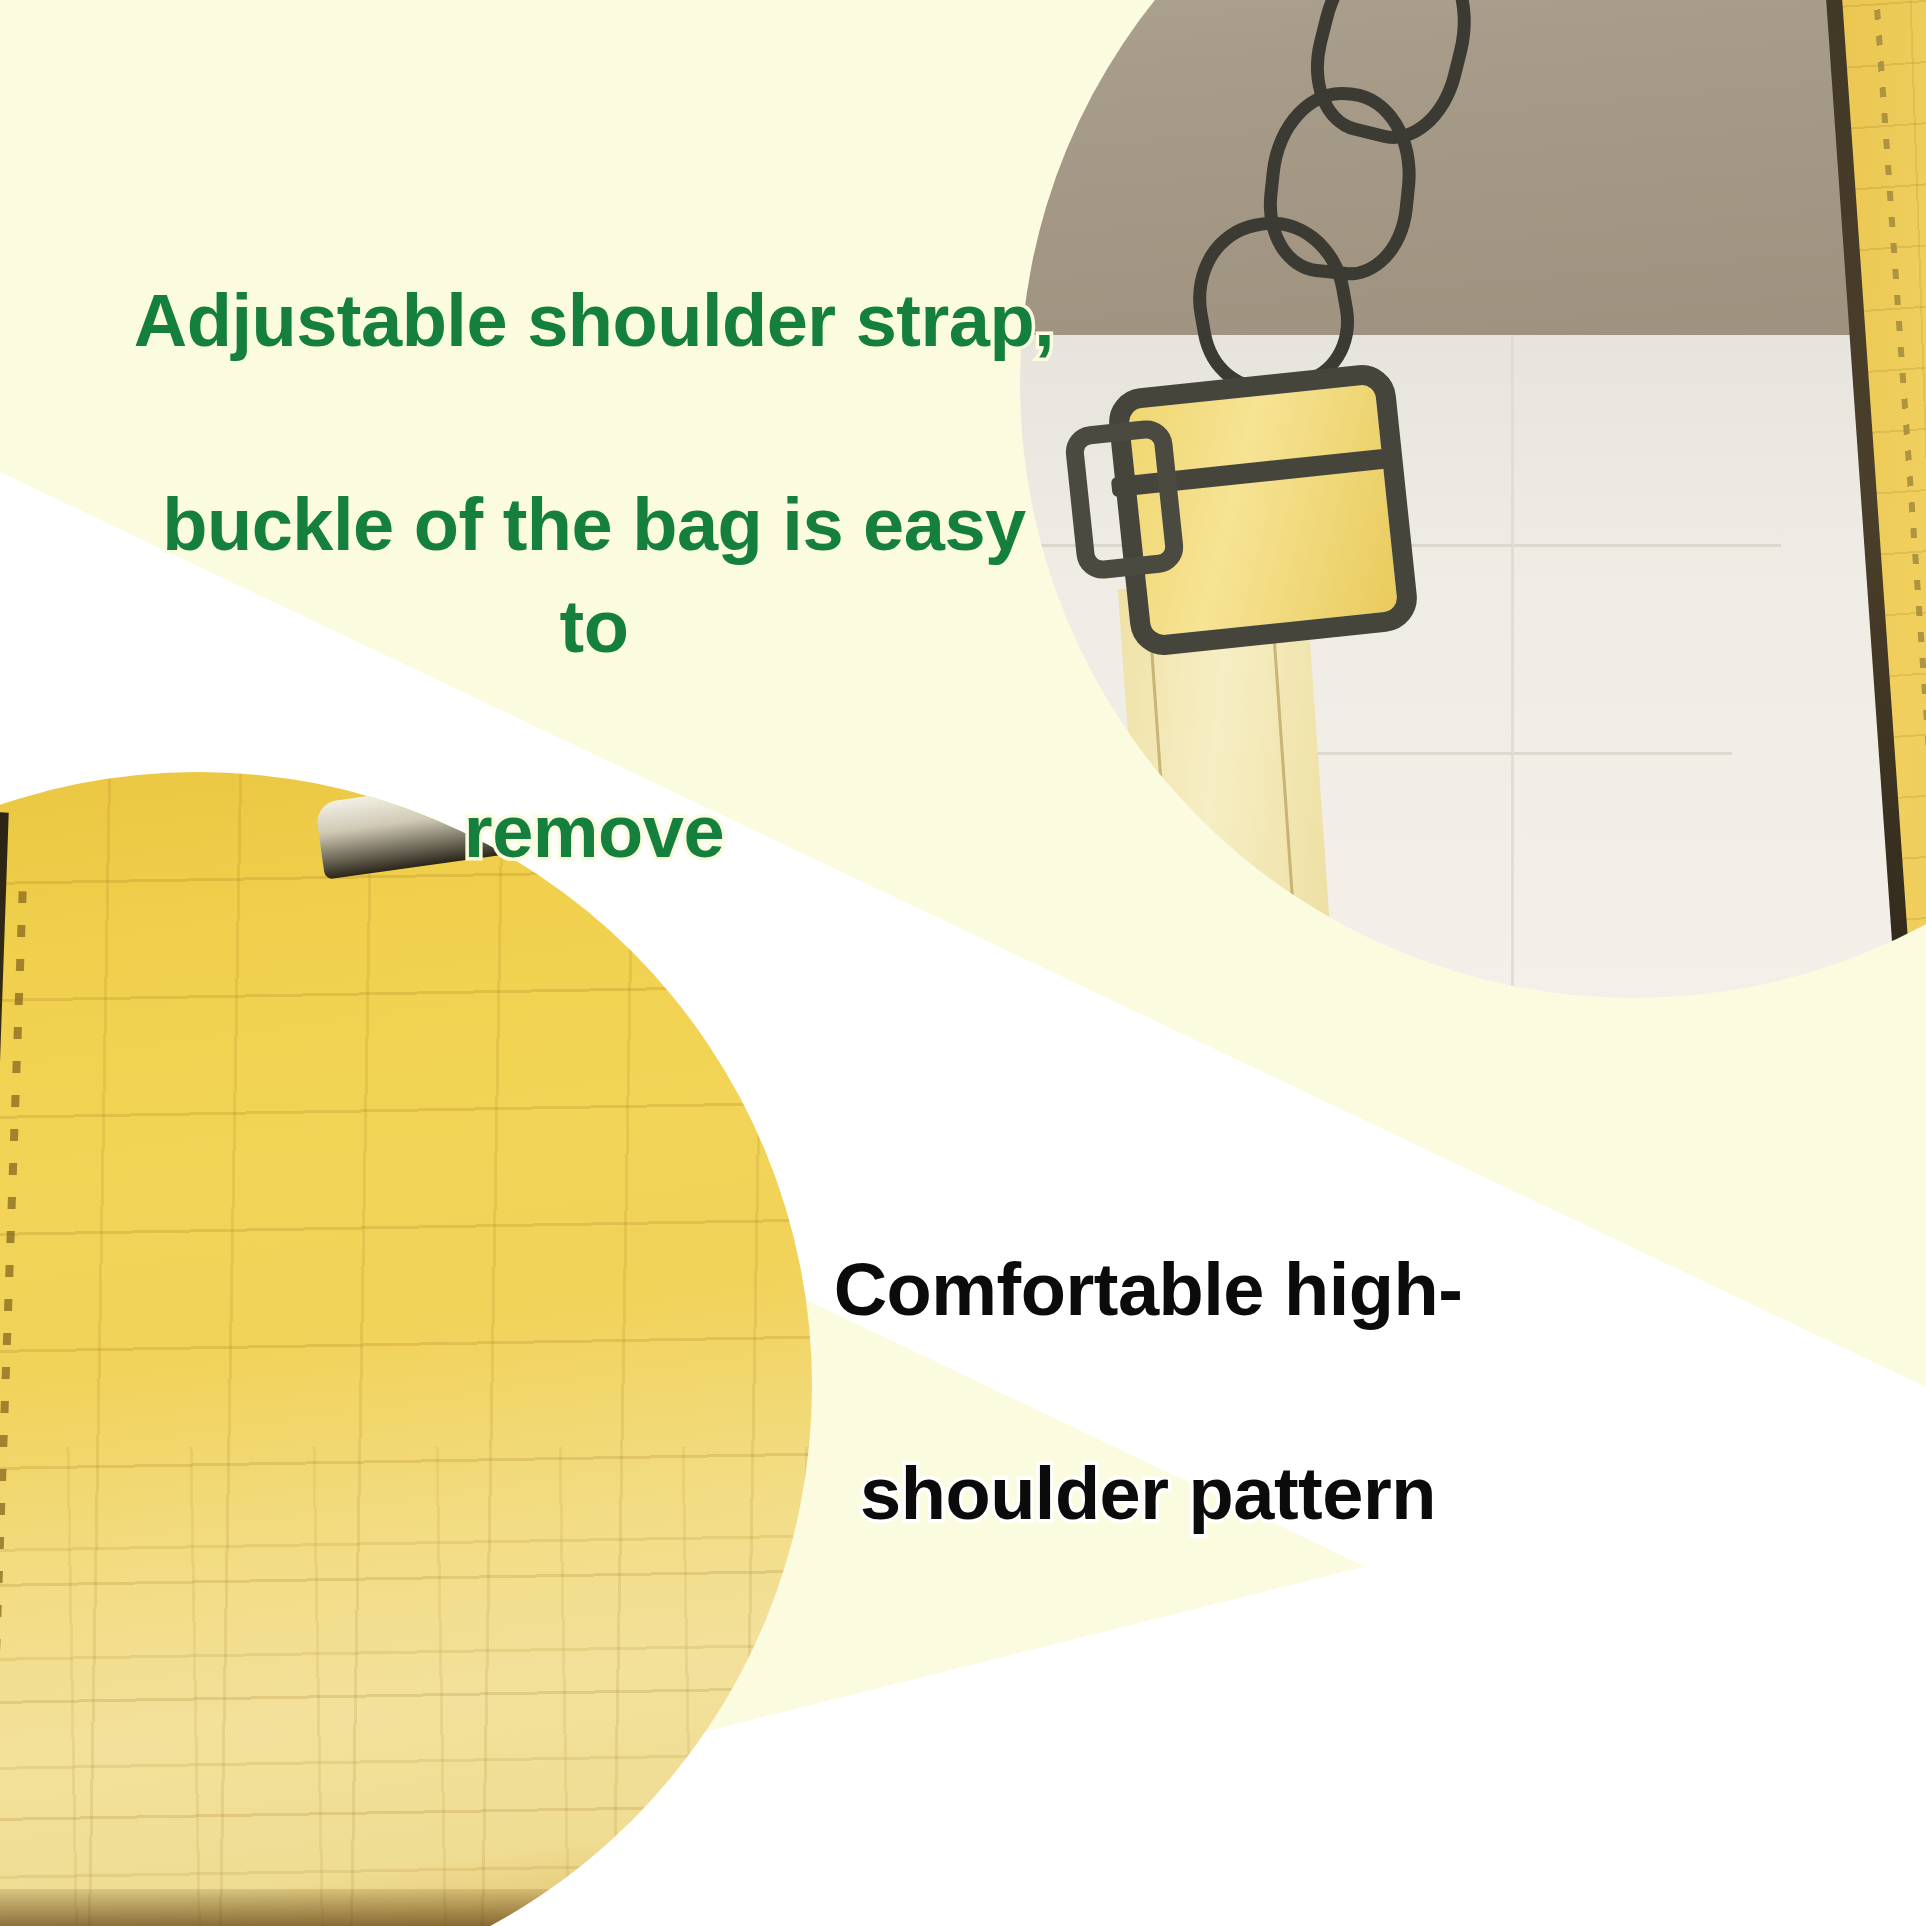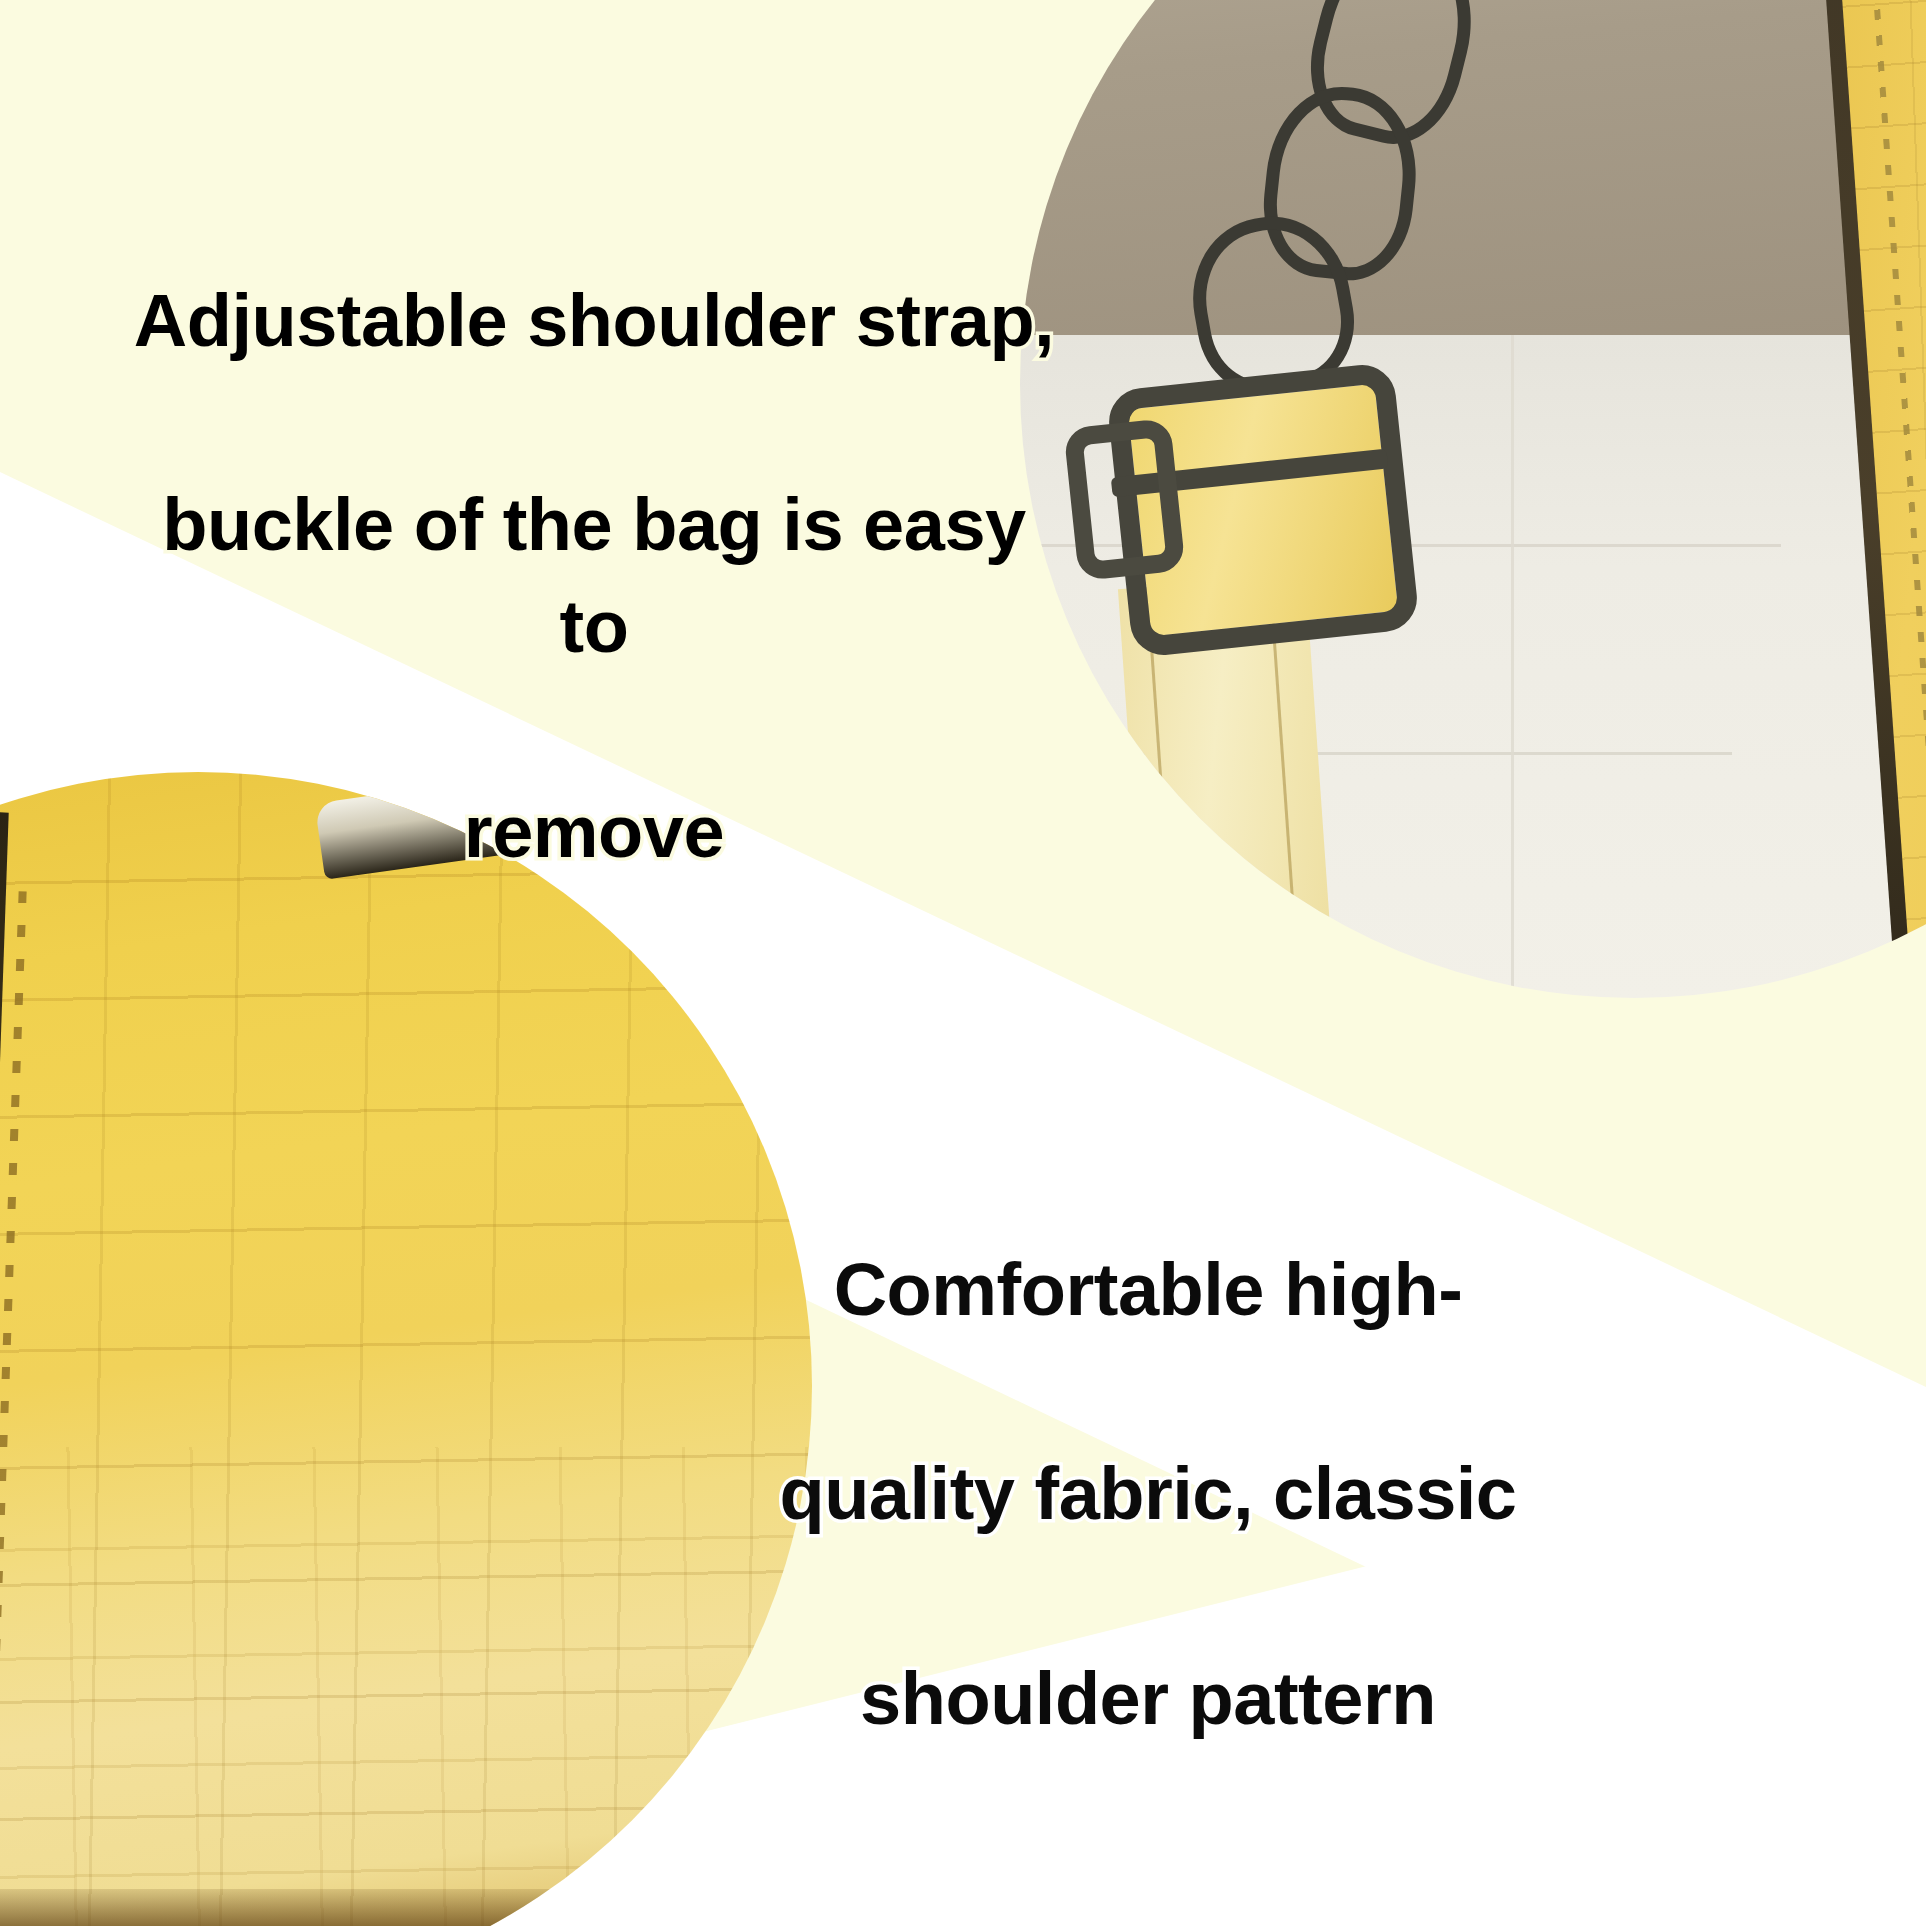--- a/index.html
+++ b/index.html
@@ -171,21 +171,21 @@
     font-weight:700;
     font-stretch:condensed;
     line-height:1.38;
     white-space:pre-line;
   }
   #headline-strap{
     left:119px;top:168px;width:950px;
     text-align:center;
     font-size:74px;
     letter-spacing:-0.5px;
-    color:#000000;
+    color:#15803d;
     -webkit-text-stroke:7px #fbfbe0;
     paint-order:stroke fill;
   }
   #headline-fabric{
     left:752px;top:1137px;width:792px;
     text-align:center;
     font-size:74px;
     letter-spacing:-0.5px;
     color:#0b0b0b;
     -webkit-text-stroke:7px #ffffff;
@@ -238,18 +238,17 @@
   </div>
 
   <div class="headline" id="headline-strap">
     <span class="line">Adjustable shoulder strap,</span>
     <span class="line">buckle of the bag is easy to</span>
     <span class="line">remove</span>
   </div>
 
   <div class="headline" id="headline-fabric">
     <span class="line">Comfortable high-</span>
-    <span class="line">quality fabric, classic</span>
     <span class="line">shoulder pattern</span>
   </div>
 
 </div>
 
 
 </body></html>

